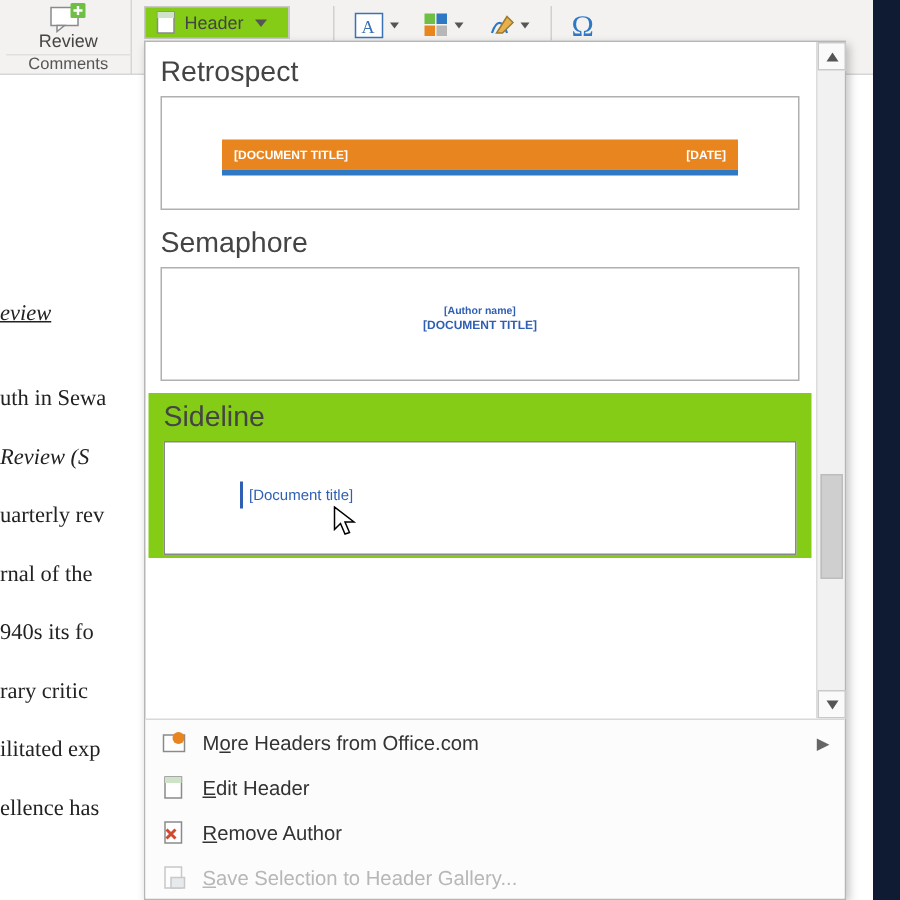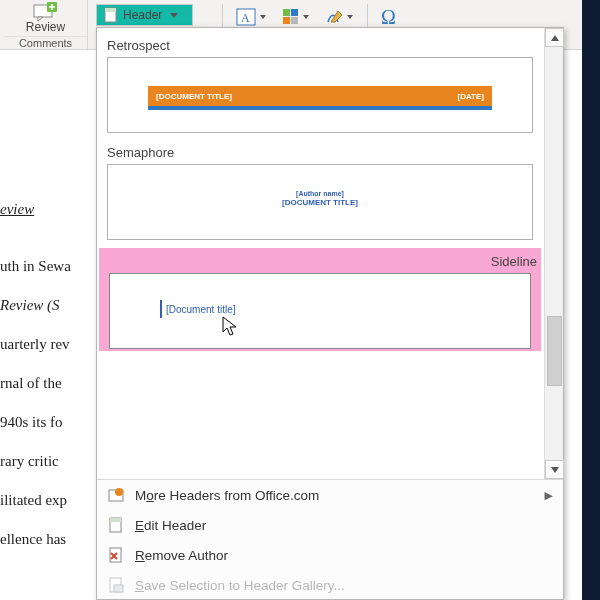--- a/index.html
+++ b/index.html
@@ -13,21 +13,21 @@
 
   
   .ribbon { position:absolute; left:0; top:0; width:582px; height:50px; background:#f3f2f1; border-bottom:1px solid #d6d6d6;}
   .comment-group { position:absolute; left:4px; top:0; width:84px; height:50px; text-align:center; border-right:1px solid #d6d6d6; }
   .comment-btn { margin-top:2px; }
   .comment-btn svg { display:block; margin:0 auto; }
   .comment-btn-label { font-size:12px; color:#444; margin-top:-2px;}
   .comment-group-label { font-size:11px; color:#555; position:absolute; bottom:1px; left:0; right:0; border-top:1px solid #e0e0e0;}
   .header-btn {
     position:absolute; left:96px; top:4px; height:22px; padding:2px 14px 2px 6px;
-    background:#14b8a6; border:1px solid #c8c8c8; display:flex; align-items:center; gap:4px;
+    background:#84cc16; border:1px solid #c8c8c8; display:flex; align-items:center; gap:4px;
   }
   .header-btn .lbl { font-size:12px; color:#444;}
   .header-btn .caret { width:0;height:0;border-left:4px solid transparent;border-right:4px solid transparent;border-top:5px solid #555; margin-left:4px;}
   .toolbar-right { position:absolute; left:218px; top:4px; display:flex; gap:4px; align-items:center; }
   .sep { width:1px; height:26px; background:#d0d0d0; margin:0 4px;}
   .small-btn { width:30px; height:26px; display:flex; align-items:center; justify-content:center;}
   .small-btn.wide { width:40px; }
   .caret2 { width:0;height:0;border-left:3px solid transparent;border-right:3px solid transparent;border-top:4px solid #555; margin-left:2px;}
 
   
@@ -44,22 +44,22 @@
   .gallery-scroll { position:absolute; left:0; top:0; right:20px; bottom:120px; padding:6px 8px 0 8px; overflow:hidden;}
   .scrollbar { position:absolute; right:0; top:0; width:19px; bottom:120px; background:#f1f1f1; border-left:1px solid #dcdcdc;}
   .scroll-btn { position:absolute; left:0; width:19px; height:19px; background:#fafafa; border:1px solid #c9c9c9; display:flex; align-items:center; justify-content:center;}
   .scroll-btn.up { top:0;}
   .scroll-btn.down { bottom:0;}
   .scroll-thumb { position:absolute; left:2px; width:15px; background:#cfcfcf; border:1px solid #bdbdbd; }
   .arrow-up{width:0;height:0;border-left:4px solid transparent;border-right:4px solid transparent;border-bottom:6px solid #555;}
   .arrow-dn{width:0;height:0;border-left:4px solid transparent;border-right:4px solid transparent;border-top:6px solid #555;}
 
   .style-block { margin-bottom:8px;}
-  .style-label { font-size:13px; color:#444; padding:4px 2px 4px 2px;}
-  .style-block.selected { background:#f9a8d4; padding:2px; margin-left:-6px; margin-right:-6px;text-align:right;}
+  .style-label { font-size:19px; color:#444; padding:4px 2px 4px 2px;}
+  .style-block.selected { background:#84cc16; padding:2px; margin-left:-6px; margin-right:-6px;}
   .style-block.selected .style-label { padding-left:8px; }
   .preview { background:#fff; border:1px solid #b0b0b0; height:76px; position:relative; margin:0 2px;}
   .style-block.selected .preview { margin:0 8px; border:1px solid #888;}
 
   
   .retro-bar { position:absolute; left:40px; right:40px; top:28px; height:20px; background:#e8851e; display:flex; align-items:center; justify-content:space-between; padding:0 8px; color:#fff; font-size:8px; font-weight:bold;}
   .retro-line { position:absolute; left:40px; right:40px; top:48px; height:4px; background:#2f78c4;}
 
   
   .sema { position:absolute; left:0; right:0; top:24px; text-align:center; color:#2f5fb3; font-size:8px; font-weight:bold; line-height:1.3;}

